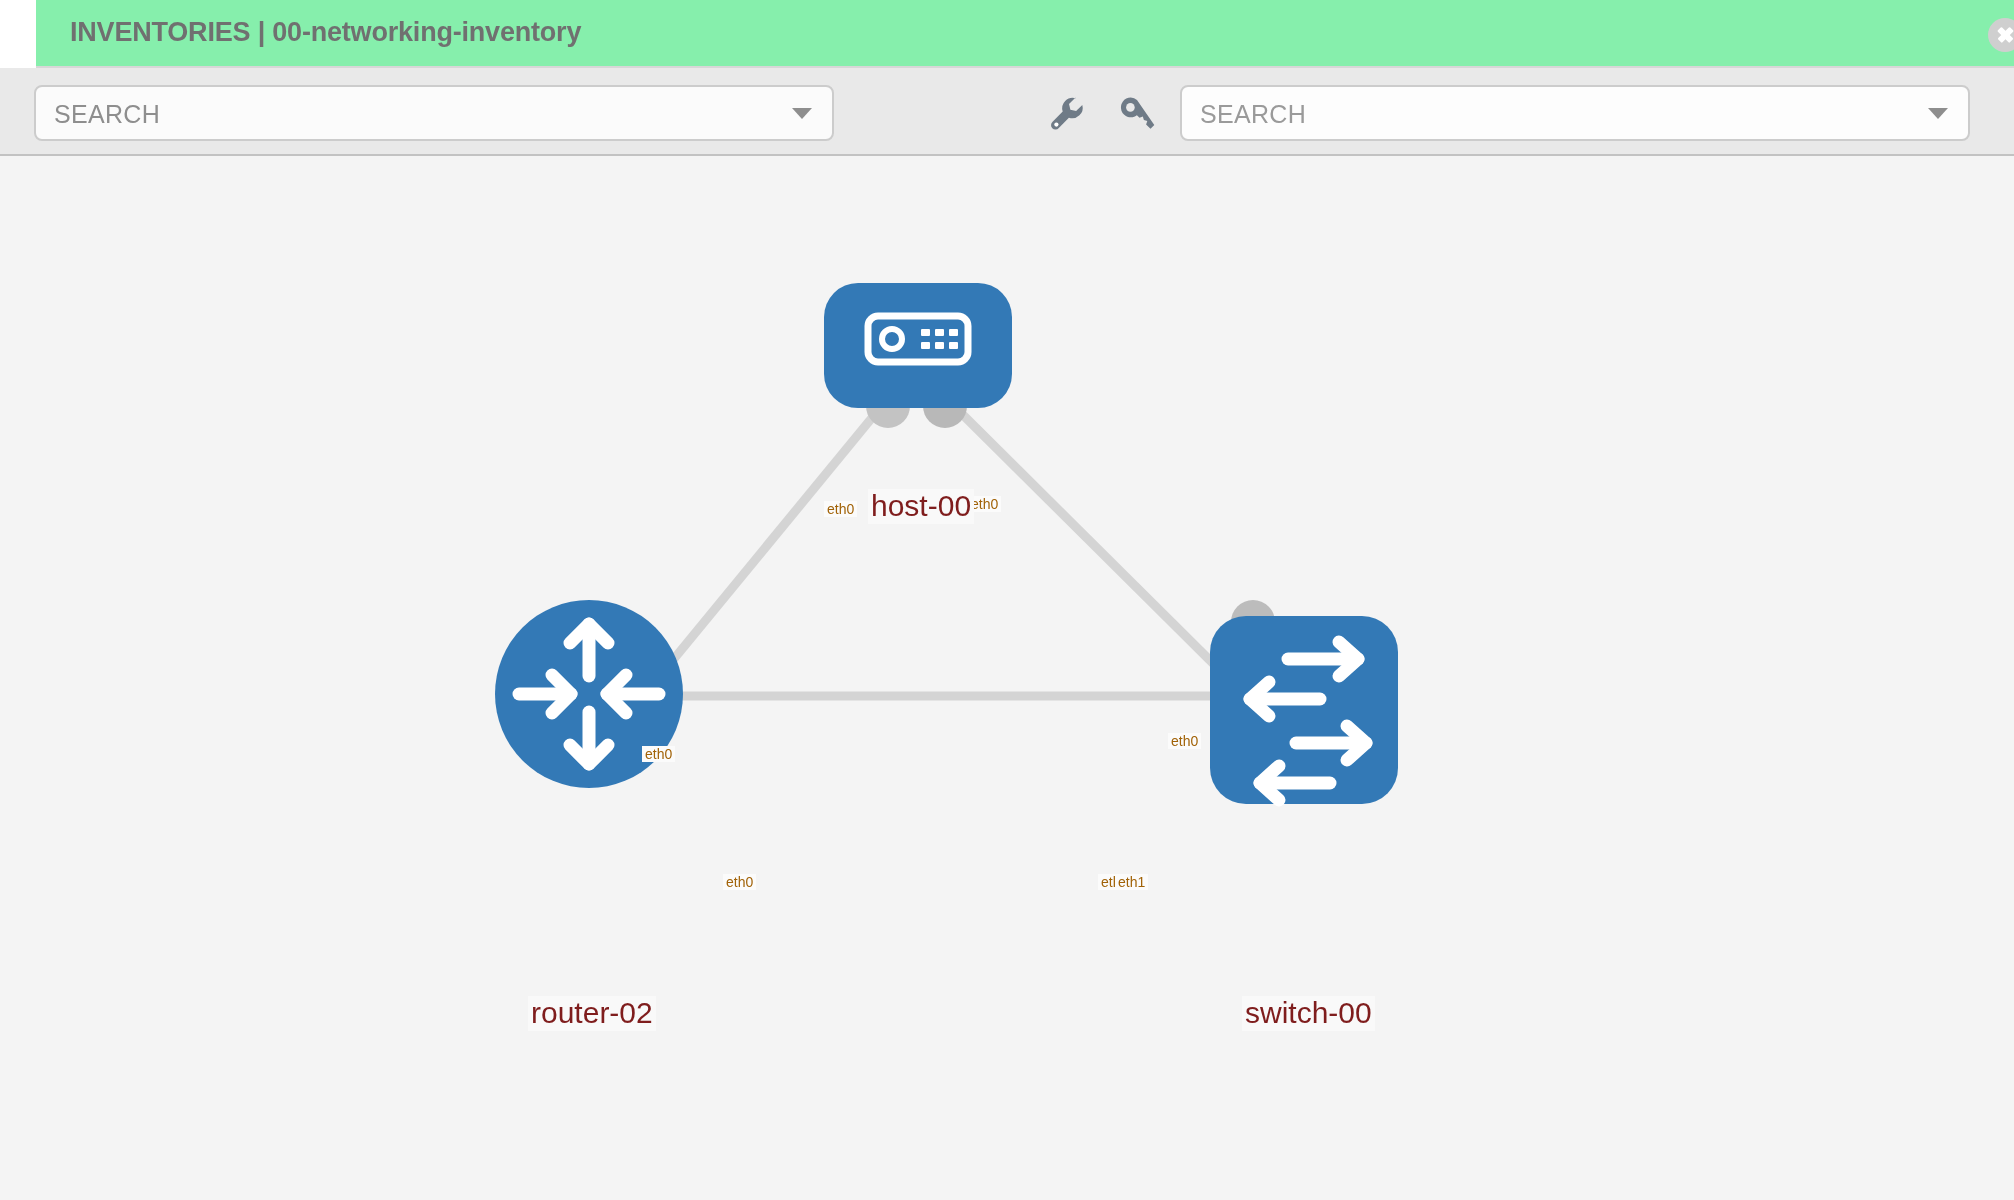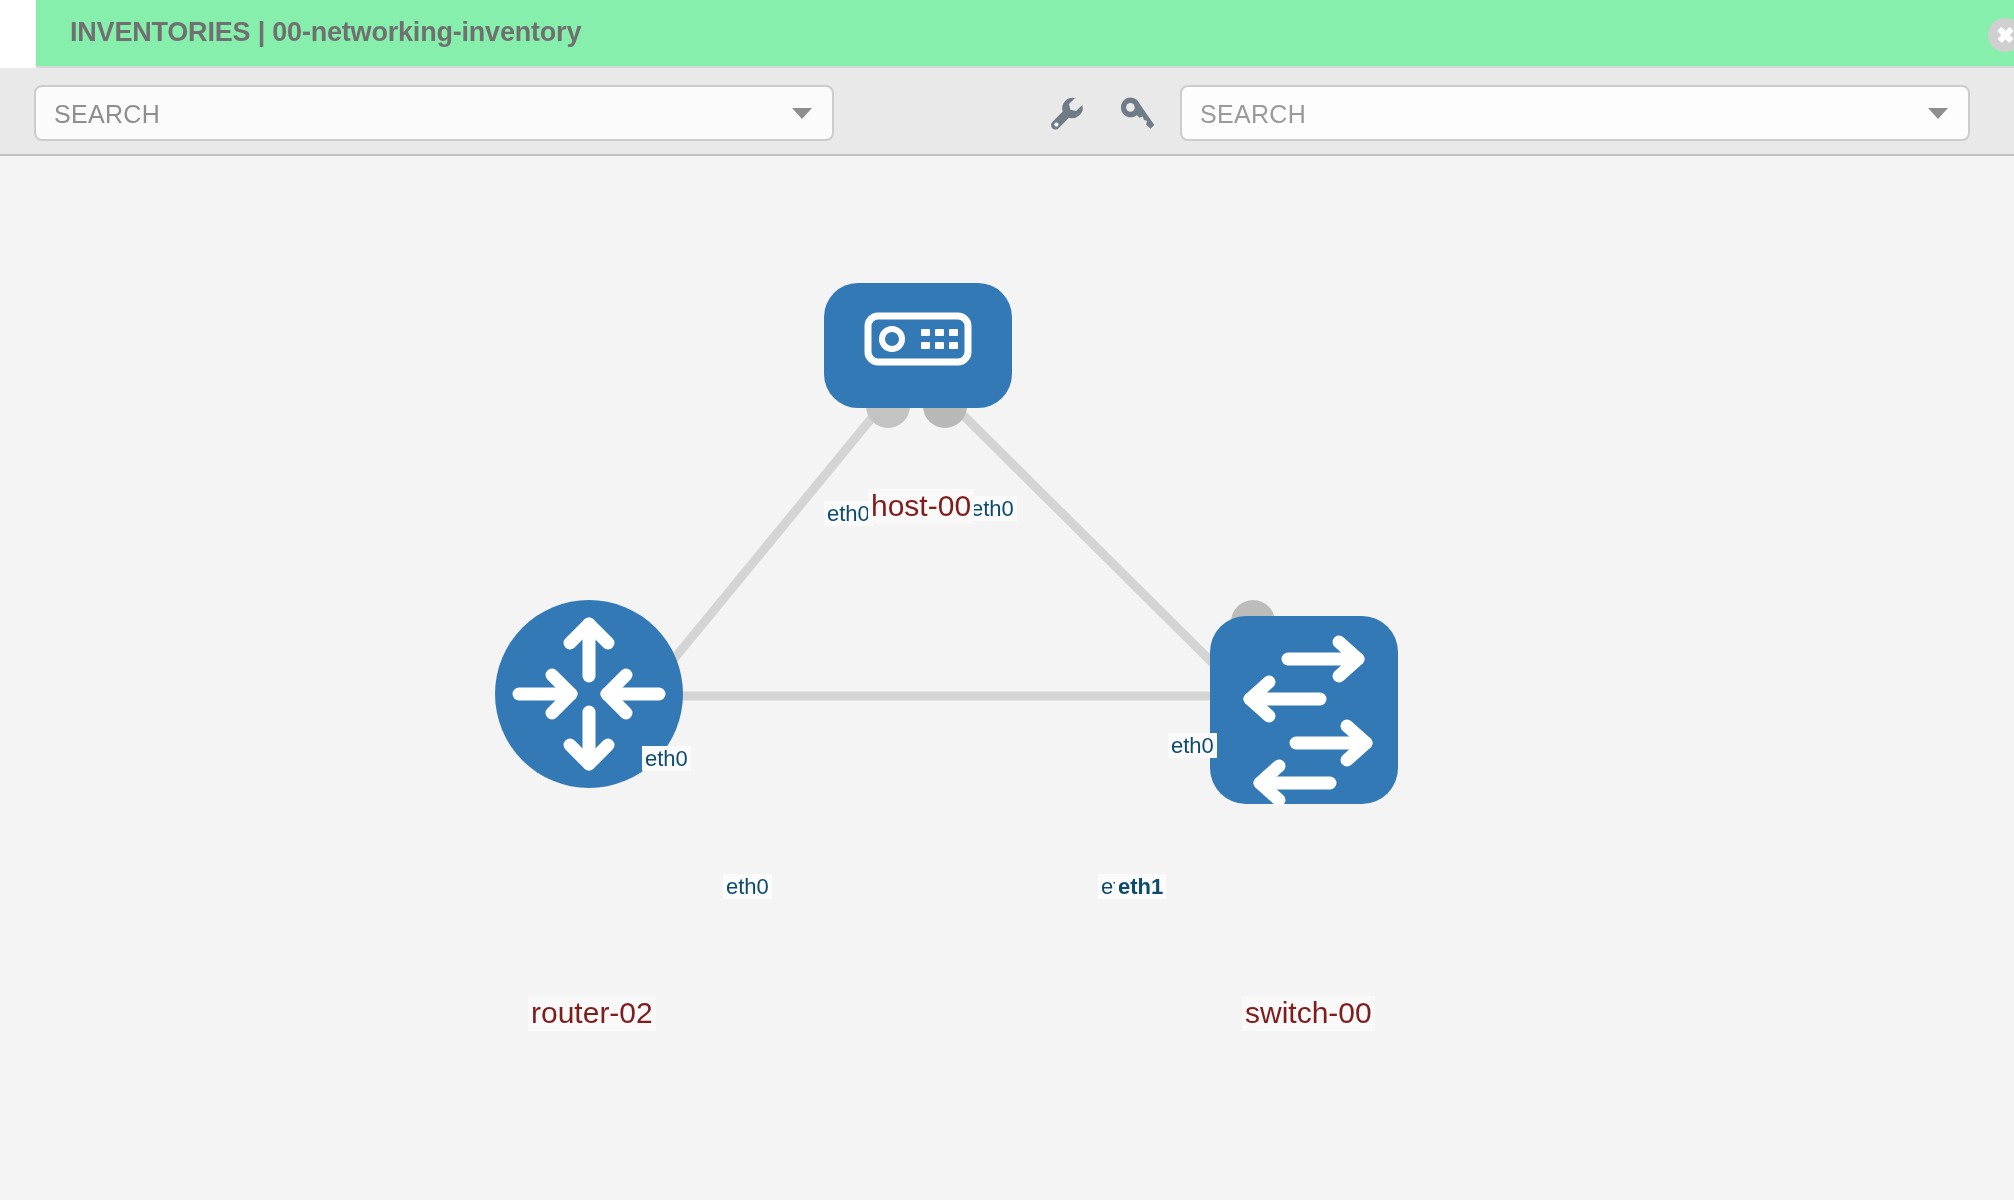--- a/index.html
+++ b/index.html
@@ -163,22 +163,22 @@
     position: absolute;
     font-size: 30px;
     color: #7f1d1d;
     background: #f9f9f9;
     white-space: nowrap;
     padding: 0 3px;
     line-height: 1.15;
   }
   .iface-label {
     position: absolute;
-    font-size: 22px;
-    color: #0c4a6e;
+    font-size: 14px;
+    color: #a16207;
     background: #fbfbfb;
     white-space: nowrap;
     padding: 0 3px;
     line-height: 1.15;
   }
 </style>
 </head>
 <body>
 
 <div id="app">
@@ -296,21 +296,21 @@
     <span class="iface-label" style="left:968px; top:340px;">eth0</span>
 
     <span class="iface-label" style="left:642px; top:590px;">eth0</span>
 
     <span class="iface-label" style="left:1168px; top:577px;">eth0</span>
 
     <span class="iface-label" style="left:723px; top:718px;">eth0</span>
 
     <span class="iface-label" style="left:1098px; top:718px;">eth0</span>
 
-    <span class="iface-label" style="left:1115px; top:718px;font-weight:bold;">eth1</span>
+    <span class="iface-label" style="left:1115px; top:718px;">eth1</span>
 
     <span class="node-label" style="left:868px; top:333px;">host-00</span>
 
     <span class="node-label" style="left:528px; top:840px;">router-02</span>
 
     <span class="node-label" style="left:1242px; top:840px;text-align:center;">switch-00</span>
 
   </div>
 </div>
 

